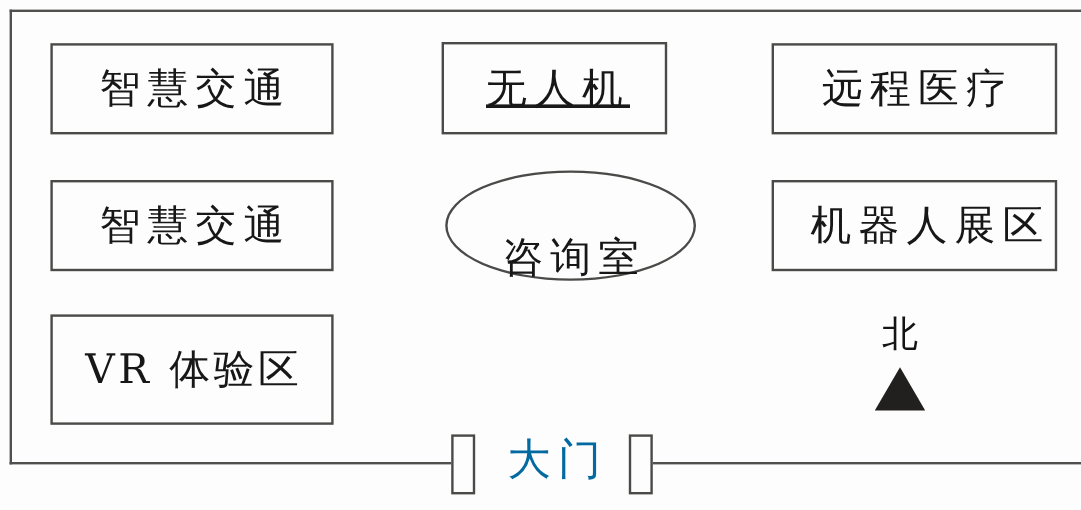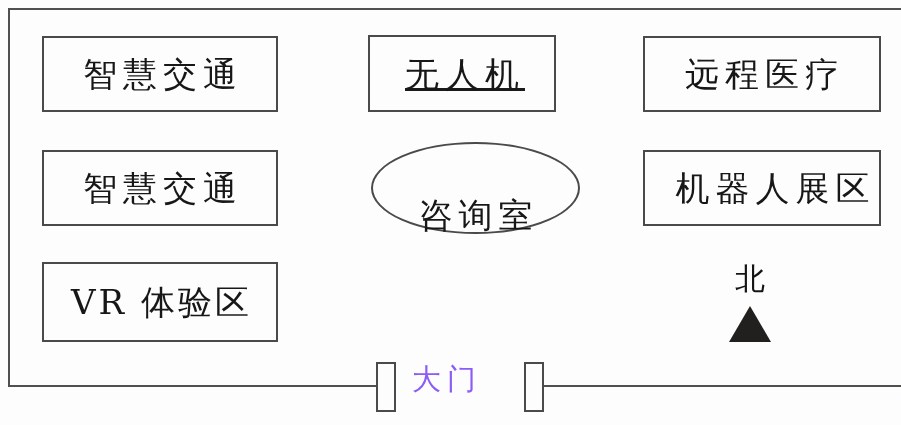--- a/index.html
+++ b/index.html
@@ -46,21 +46,21 @@
     white-space: nowrap;
     color: #171717;
   }
   .zone-label.latin-mix {
     letter-spacing: 3px;
     text-indent: 3px;
   }
 
   .z-smart-traffic  { left: 42px;  top: 36px;  width: 236px; height: 76px; }
   .z-smart-campus   { left: 42px;  top: 150px; width: 236px; height: 76px; }
-  .z-vr             { left: 42px;  top: 262px; width: 236px; height: 80px; }
+  .z-vr             { left: 42px;  top: 262px; width: 236px; height: 92px; }
   .z-drone          { left: 368px; top: 35px;  width: 188px; height: 77px; text-decoration: underline; }
   .z-telemedicine   { left: 643px; top: 36px;  width: 238px; height: 76px; }
   .z-robot          { left: 643px; top: 150px; width: 238px; height: 76px; padding-left: 21px; }
 
   
   .ellipse-zone {
     position: absolute;
     left: 371px;
     top: 142px;
     width: 209px;
@@ -83,27 +83,27 @@
     box-sizing: border-box;
     background: #fdfdfd;
   }
   .gate-pillar-left  { left: 376px; }
   .gate-pillar-right { left: 524px; }
   .gate-label {
     position: absolute;
     left: 406px;
     top: 358px;
     width: 112px;
-    text-align: left;
-    font-size: 29px;
+    text-align: center;
+    font-size: 36px;
     letter-spacing: 6px;
     text-indent: 6px;
     line-height: 1.45;
     white-space: nowrap;
-    color: #8b5cf6;
+    color: #0369a1;
   }
 
   
   .compass {
     position: absolute;
     left: 705px;
     top: 264px;
     width: 90px;
     text-align: center;
   }

